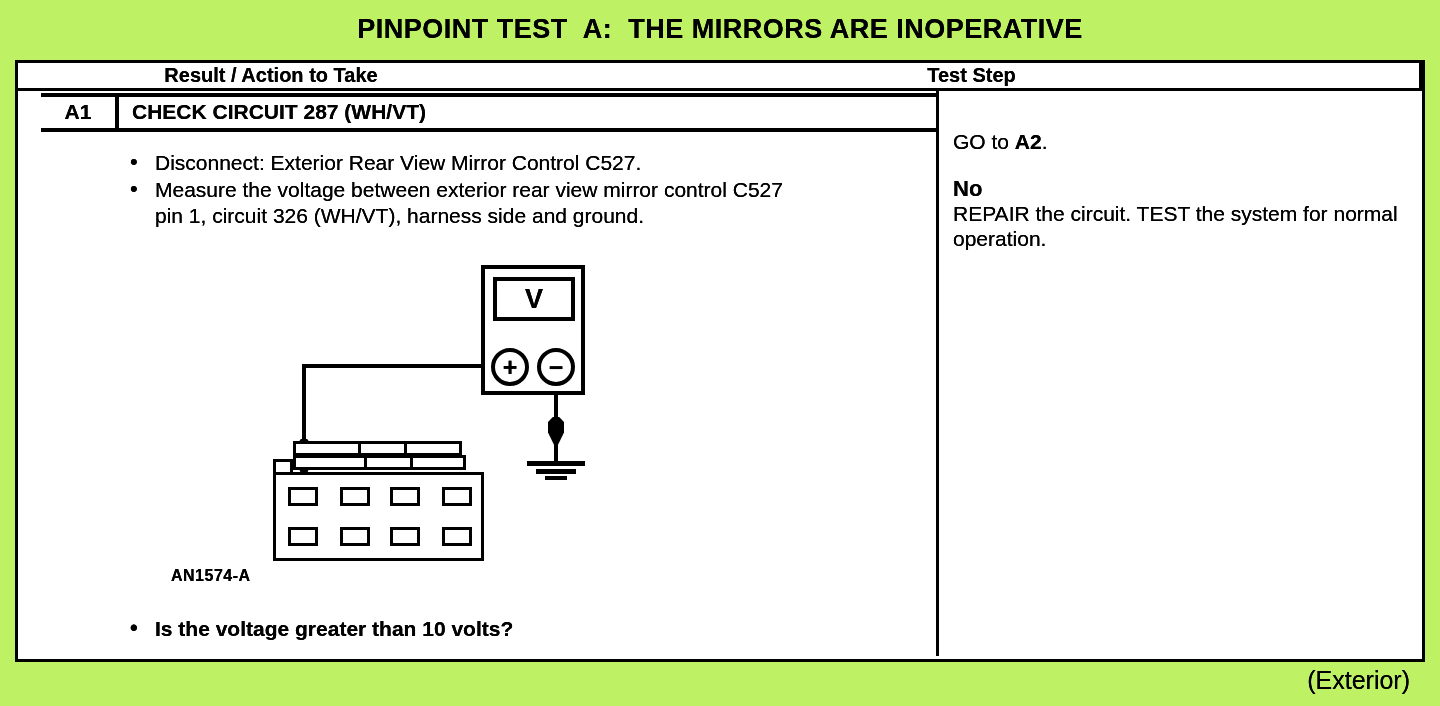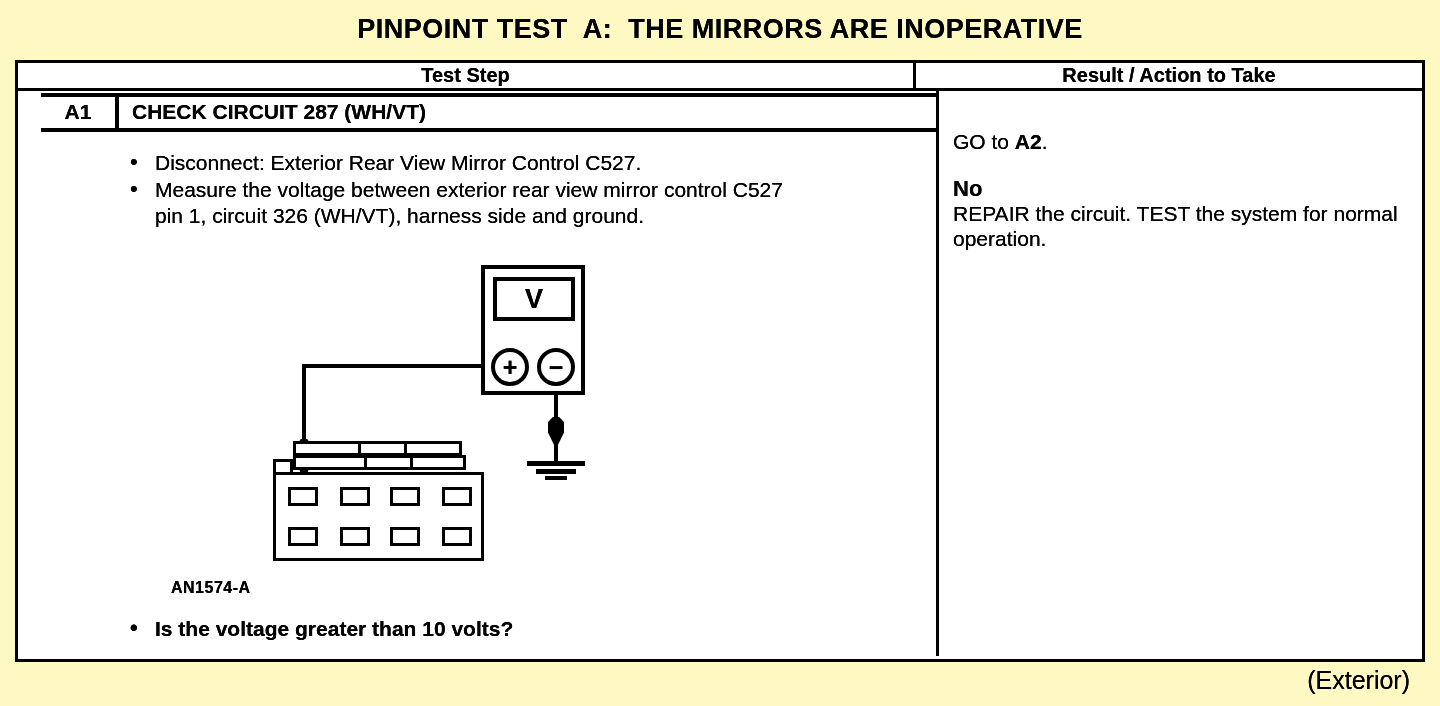--- a/index.html
+++ b/index.html
@@ -1,19 +1,19 @@
 <!DOCTYPE html>
 <html><head>
 <meta charset="utf-8">
 <style>
   * { margin:0; padding:0; box-sizing:border-box; }
   html,body { background:#e8e8e8; }
   .page {
     position:relative; width:1440px; height:706px;
-    background:#fef9c3; color:#000;
+    background:#bef264; color:#000;
     font-family:"Liberation Sans", sans-serif;
     overflow:hidden;
     text-shadow:0 0 0.4px currentColor; 
   }
   .doc-title {
     position:absolute; top:14px; left:0; width:100%;
     text-align:center; font-weight:bold; font-size:27px;
     letter-spacing:0.5px; white-space:pre;
   }
   
@@ -43,21 +43,21 @@
   }
   
   .bullets { list-style:none; margin:18px 0 0; padding:0 150px 0 114px; }
   .bullets li, .question {
     position:relative; font-size:21px; line-height:26px; margin-bottom:1px;
   }
   .bullets li::before, .question::before {
     content:"\2022"; position:absolute; left:-25px; top:-1px; font-size:22px;
   }
   .figure-id {
-    position:absolute; left:130px; top:488px;
+    position:absolute; left:130px; top:476px;
     font-weight:bold; font-size:16px; letter-spacing:0.5px;
   }
   .question {
     position:absolute; left:114px; bottom:13px;
     font-weight:bold; width:700px;
   }
   
   .b { font-weight:bold; }
   .yes-label, .no-label { font-weight:bold; font-size:22px; }
   .no-label { margin-top:22px; }
@@ -101,22 +101,22 @@
 </style>
 </head>
 <body>
 
 <div class="page">
 
   <div class="doc-title">PINPOINT TEST  A:  THE MIRRORS ARE INOPERATIVE</div>
 
   <div class="tbl">
     <div class="tbl-header">
+      <div class="th th-right">Result / Action to Take</div>
       <div class="th th-left">Test Step</div>
-      <div class="th th-right">Result / Action to Take</div>
     </div>
     <div class="tbl-body">
 
       <div class="col-left">
         <div class="a1-row">
           <div class="a1-id">A1</div>
           <div class="a1-heading">CHECK CIRCUIT 287 (WH/VT)</div>
         </div>
         <ul class="bullets">
           <li>Disconnect: Exterior Rear View Mirror Control C527.</li>

